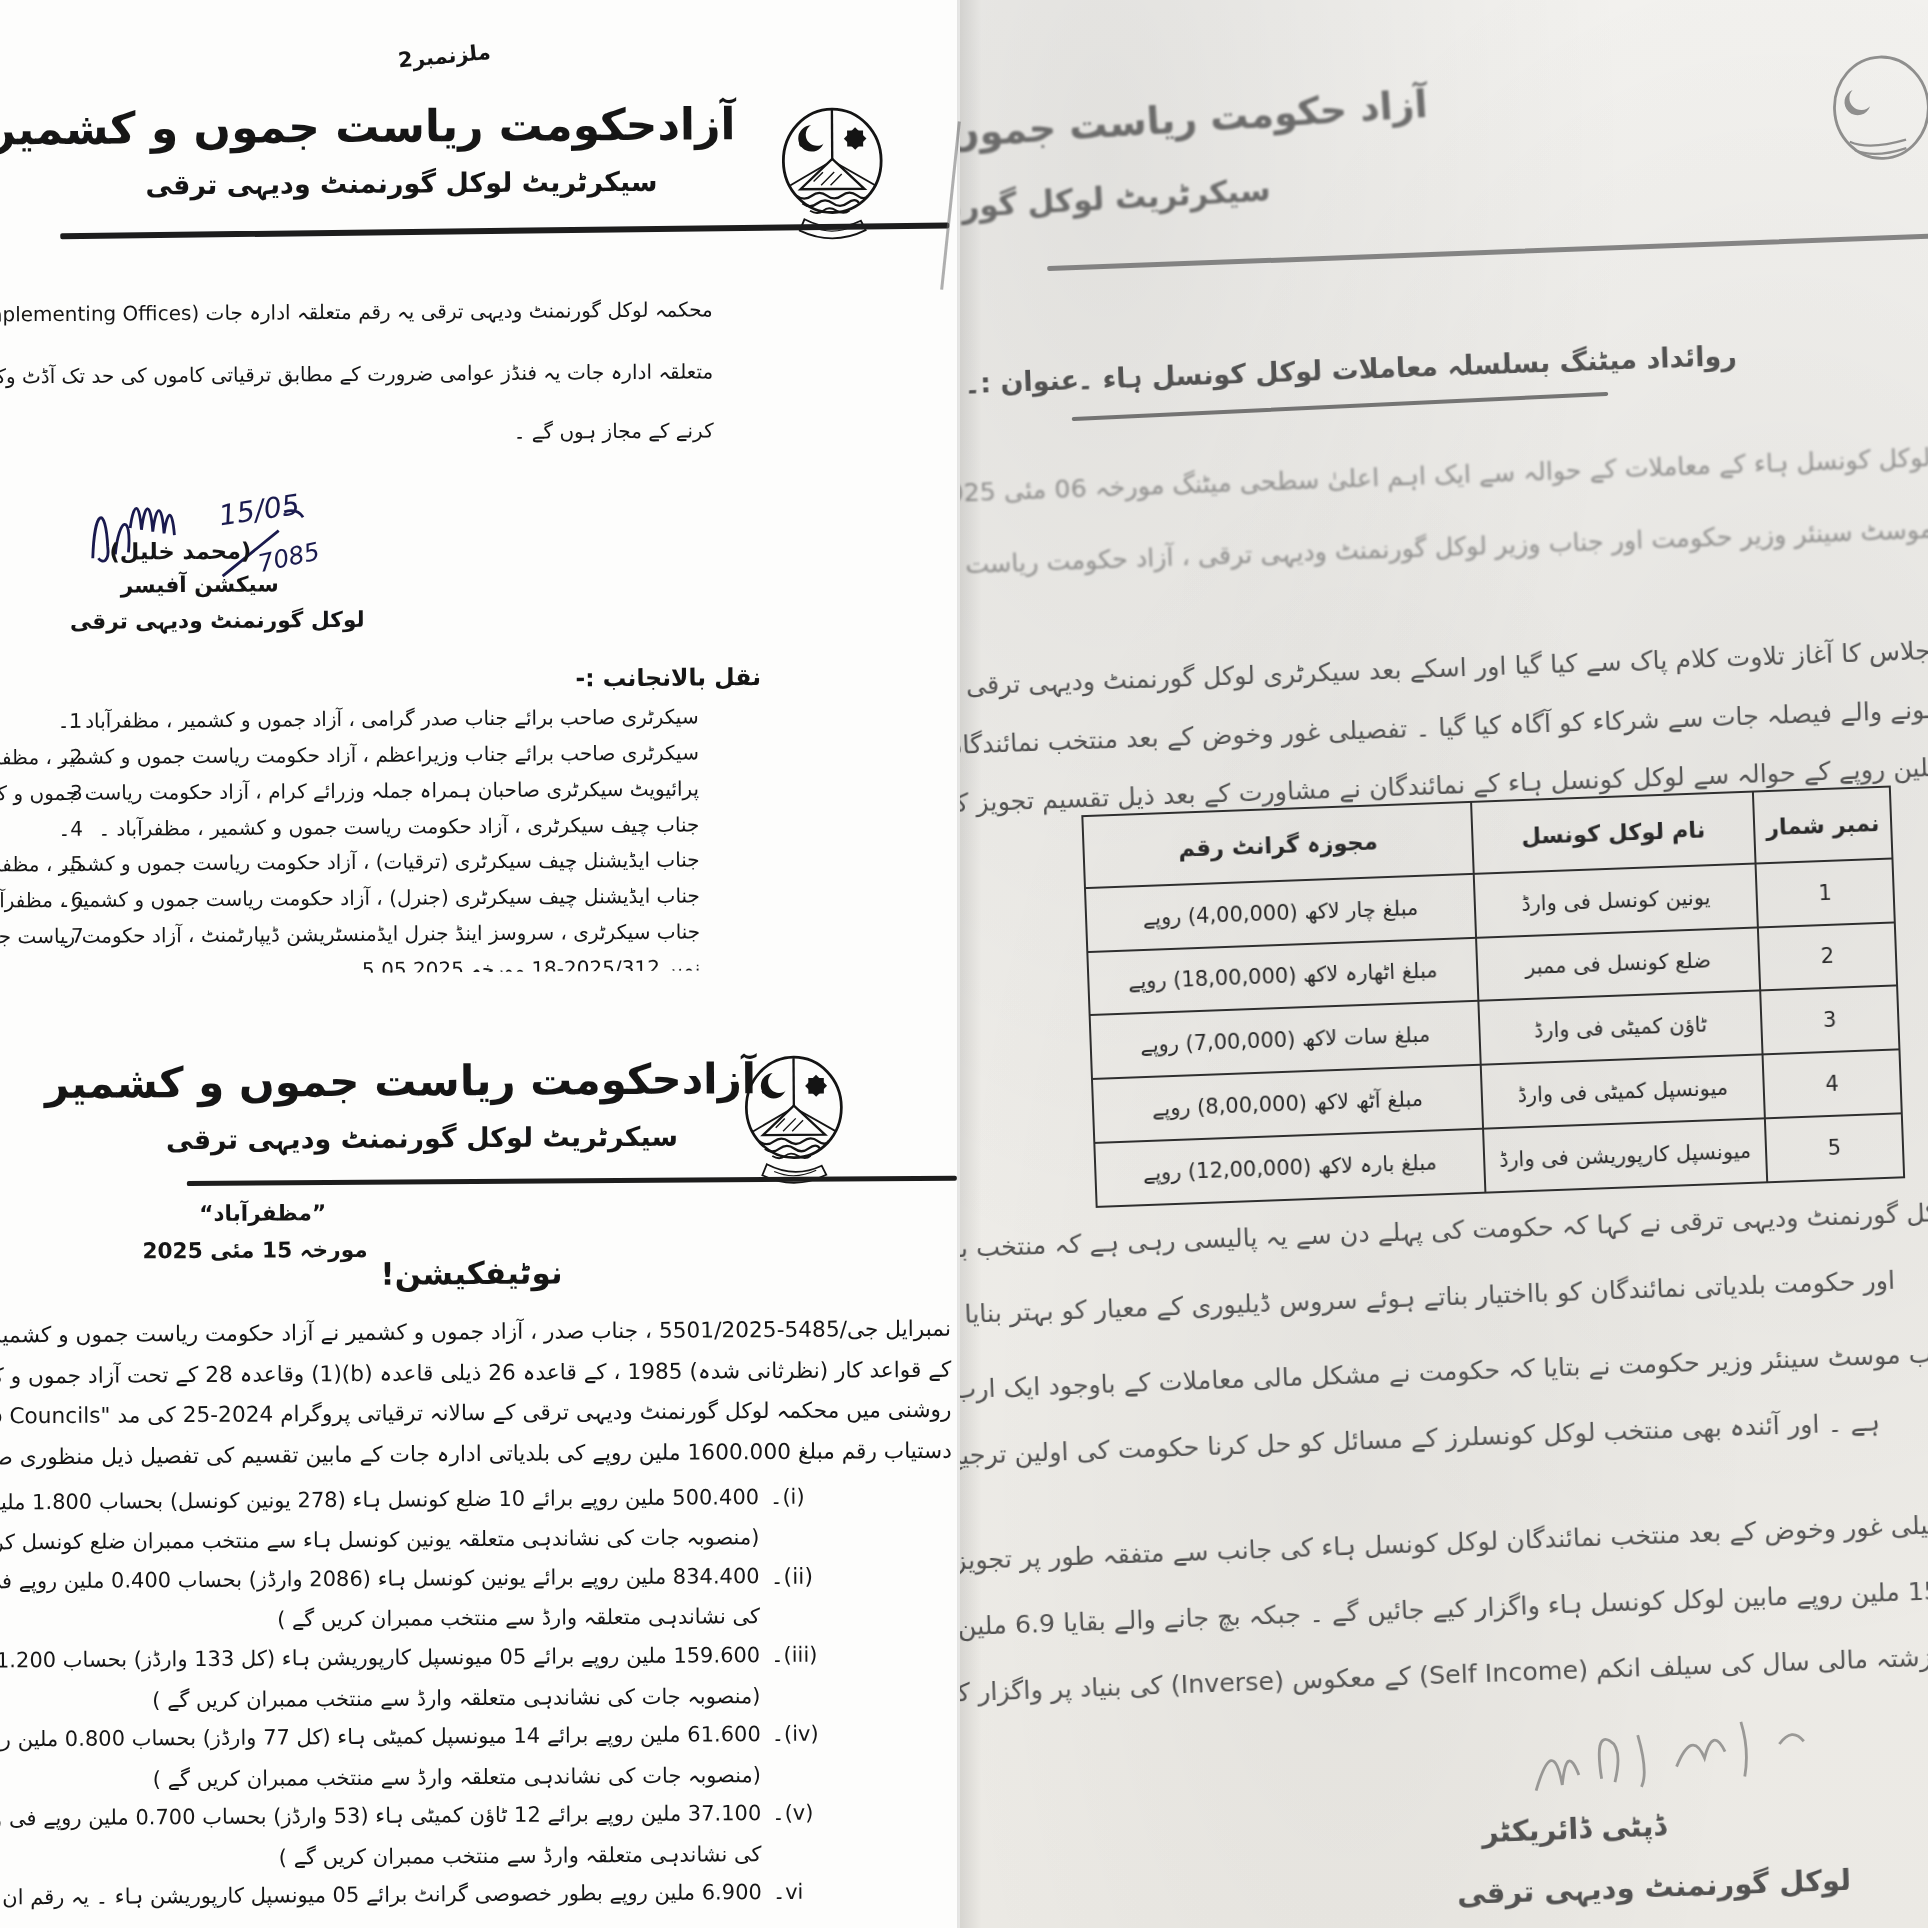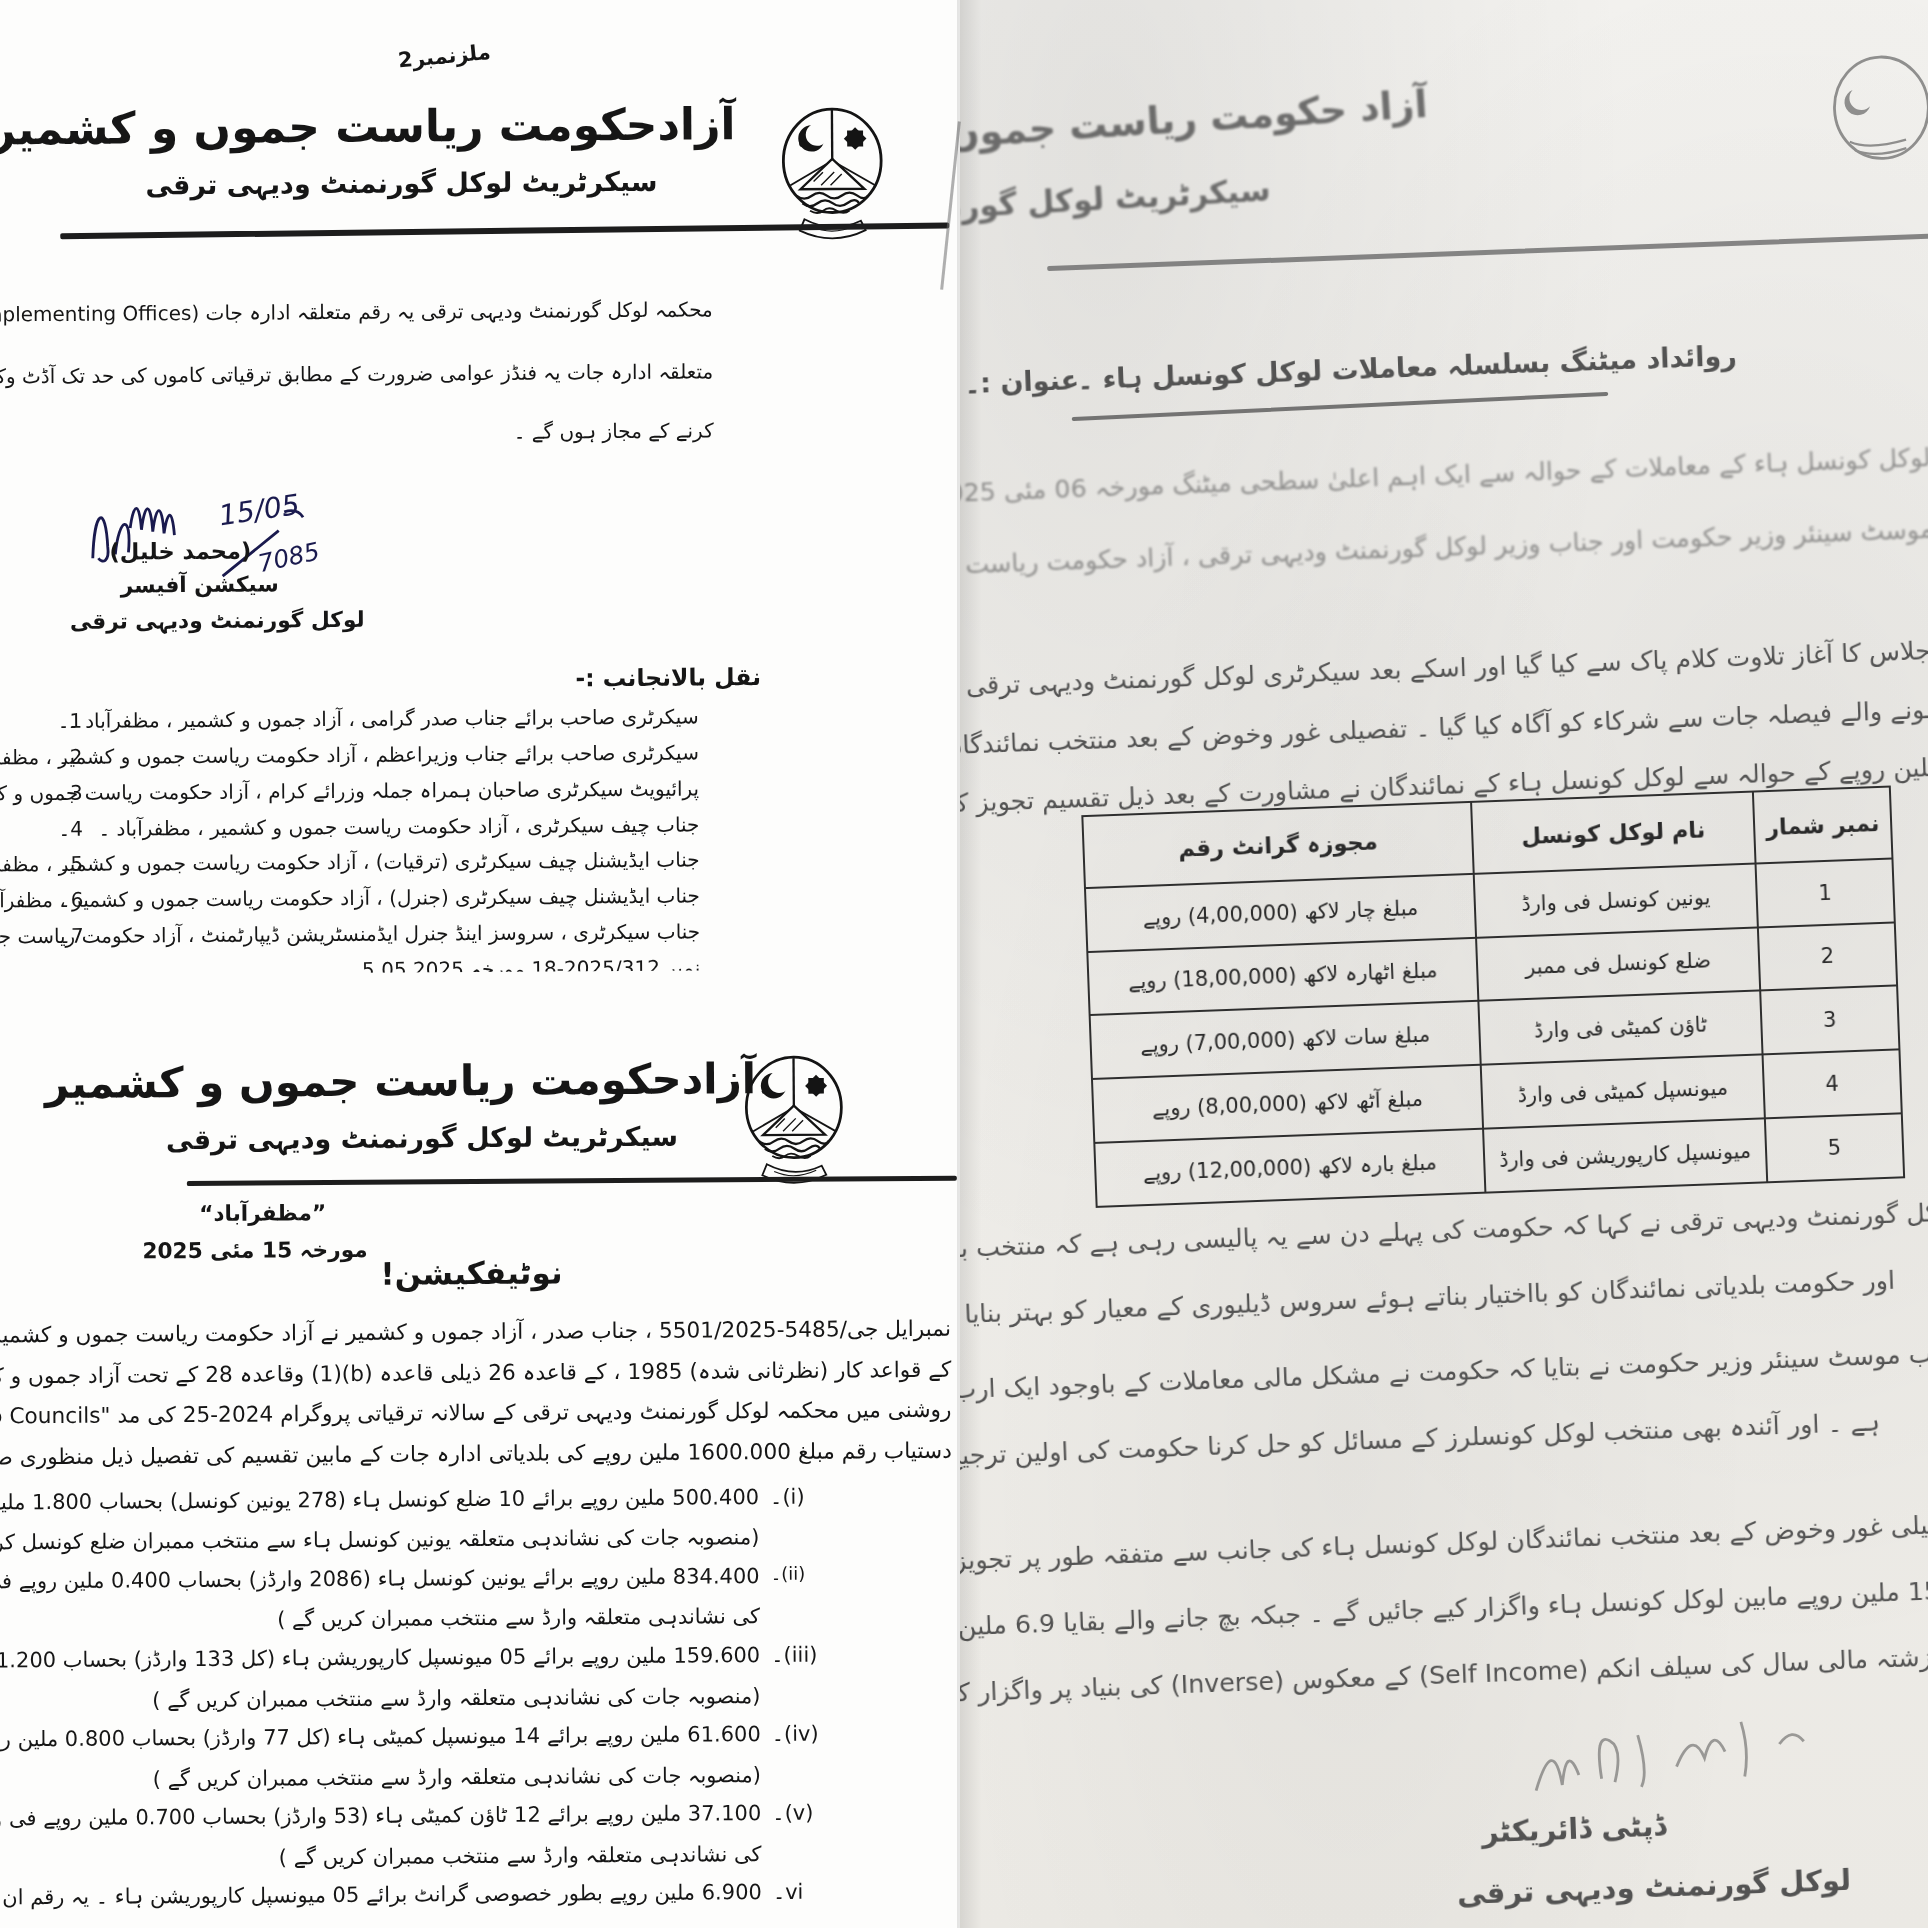--- a/index.html
+++ b/index.html
@@ -137,21 +137,21 @@
 
       <div class="t r" style="left:52px;top:1318px;width:895px;font-size:21.7px;">نمبرایل جی/5485-5501/2025 ، جناب صدر ، آزاد جموں و کشمیر نے آزاد حکومت ریاست جموں و کشمیر</div>
       <div class="t r" style="left:52px;top:1359px;width:895px;font-size:21.7px;">کے قواعد کار (نظرثانی شدہ) 1985 ، کے قاعدہ 26 ذیلی قاعدہ (b)(1) وقاعدہ 28 کے تحت آزاد جموں و کشمیر کابینہ کے فیصلہ کی</div>
       <div class="t r" style="left:52px;top:1399px;width:895px;font-size:21.7px;">روشنی میں محکمہ لوکل گورنمنٹ ودیہی ترقی کے سالانہ ترقیاتی پروگرام 2024-25 کی مد "Aid to Councils" میں</div>
       <div class="t r" style="left:52px;top:1440px;width:895px;font-size:21.7px;">دستیاب رقم مبلغ 1600.000 ملین روپے کی بلدیاتی ادارہ جات کے مابین تقسیم کی تفصیل ذیل منظوری صادر فرمائی ہے :-</div>
 
       <div class="t" style="left:765px;top:1486px;font-size:21px;">(i)۔</div>
       <div class="t r" style="left:52px;top:1486px;width:702px;font-size:21px;">500.400 ملین روپے برائے 10 ضلع کونسل ہاء (278 یونین کونسل) بحساب 1.800 ملین روپے فی یونین کونسل</div>
       <div class="t r" style="left:52px;top:1526px;width:702px;font-size:21px;">(منصوبہ جات کی نشاندہی متعلقہ یونین کونسل ہاء سے منتخب ممبران ضلع کونسل کریں گے )</div>
 
-      <div class="t" style="left:765px;top:1565px;font-size:18px;">(ii)۔</div>
+      <div class="t" style="left:765px;top:1565px;font-size:22px;">(ii)۔</div>
       <div class="t r" style="left:52px;top:1565px;width:702px;font-size:21px;">834.400 ملین روپے برائے یونین کونسل ہاء (2086 وارڈز) بحساب 0.400 ملین روپے فی وارڈ (منصوبہ جات</div>
       <div class="t r" style="left:52px;top:1605px;width:702px;font-size:21px;">کی نشاندہی متعلقہ وارڈ سے منتخب ممبران کریں گے )</div>
 
       <div class="t" style="left:765px;top:1644px;font-size:21px;">(iii)۔</div>
       <div class="t r" style="left:52px;top:1644px;width:702px;font-size:21px;">159.600 ملین روپے برائے 05 میونسپل کارپوریشن ہاء (کل 133 وارڈز) بحساب 1.200 ملین روپے فی وارڈ</div>
       <div class="t r" style="left:52px;top:1685px;width:702px;font-size:21px;">(منصوبہ جات کی نشاندہی متعلقہ وارڈ سے منتخب ممبران کریں گے )</div>
 
       <div class="t" style="left:765px;top:1723px;font-size:21px;text-align:center;">(iv)۔</div>
       <div class="t r" style="left:52px;top:1723px;width:702px;font-size:21px;">61.600 ملین روپے برائے 14 میونسپل کمیٹی ہاء (کل 77 وارڈز) بحساب 0.800 ملین روپے فی وارڈ</div>
       <div class="t r" style="left:52px;top:1764px;width:702px;font-size:21px;">(منصوبہ جات کی نشاندہی متعلقہ وارڈ سے منتخب ممبران کریں گے )</div>

